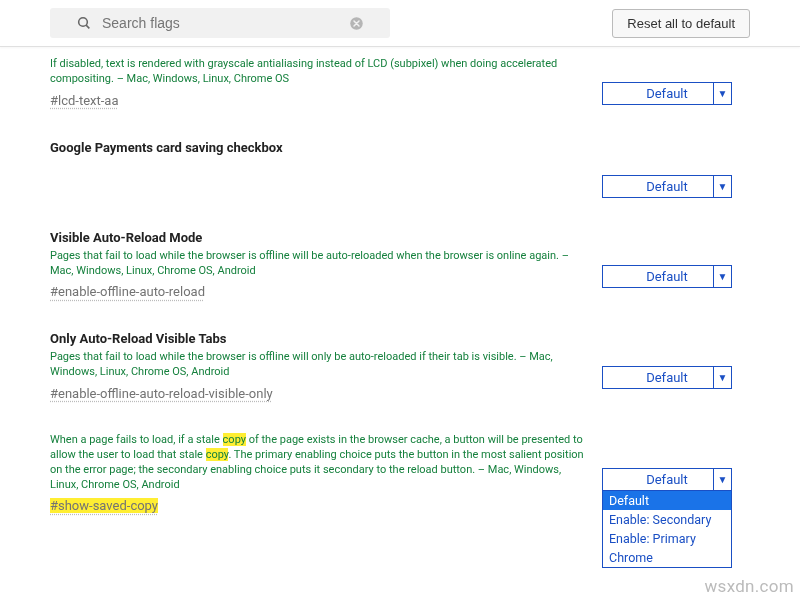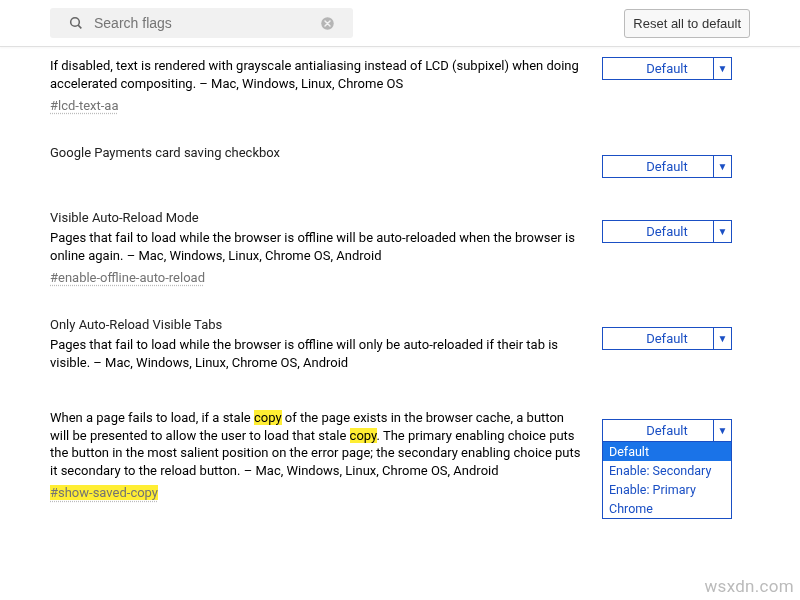--- a/index.html
+++ b/index.html
@@ -17,81 +17,82 @@
     padding: 8px 50px 8px 50px;
     border-bottom: 1px solid #e0e0e0;
     box-shadow: 0 1px 2px rgba(0,0,0,0.04);
     gap: 160px;
   }
   .search-box {
     display: flex;
     align-items: center;
     background: #f1f1f1;
     border-radius: 3px;
-    padding: 6px 18px;
-    width: 303px;
+    padding: 6px 26px;
+    width: 340px;
   }
   .search-box input {
     border: none;
     background: transparent;
     outline: none;
     font-size: 14px;
     color: #555;
     flex: 1;
     margin-left: 8px;
   }
   .search-box .clear {
     color: #999;
     cursor: pointer;
   }
   .icon-svg { display: block; }
   .reset-btn {
     background: #f8f8f8;
     border: 1px solid #bbb;
     border-radius: 3px;
-    padding: 6px 8px;
+    padding: 6px 14px;
     font-size: 13px;
     color: #333;
     cursor: pointer;
     margin-left:auto;
   }
   .content {
     padding: 10px 50px 20px 50px;
   }
   .flag {
     display: flex;
     align-items: flex-start;
     padding: 14px 0 18px 0;
   }
   .flag-main { flex: 1; padding-right: 18px; }
   .flag-title {
-    font-weight: 400;
+    font-weight: 700;
     color: #222;
     margin-bottom: 4px;
     font-size: 13px;
   }
   .flag-desc {
-    color: #000000;
-    font-size: 13px;
+    color: #15803d;
+    font-size: 11px;
     line-height: 1.35;
     margin-bottom: 6px;
   }
   .flag-hash {
     color: #737373;
     font-size: 13px;
     text-decoration: underline dotted #bbb;
     text-underline-offset: 3px;
     display: inline-block;
   }
   .hl-y { background: #ffee33; }
   .hl-o { background: #ff9a33; }
   .flag-ctrl {
     width: 148px;
     padding-top: 10px;
     position: relative;
+    margin-top: 25px;
   }
   .select {
     border: 1px solid #1a4fc4;
     color: #1a4fc4;
     font-size: 13px;
     padding: 3px 6px;
     width: 130px;
     background: #fff;
     display: flex;
     align-items: center;
@@ -201,20 +202,21 @@
         <span class="select-label">Default</span>
         <span class="caret">▼</span>
       </div>
     </div>
   </div>
 
   <div class="flag">
     <div class="flag-main">
       <div class="flag-title">Only Auto-Reload Visible Tabs</div>
       <div class="flag-desc">Pages that fail to load while the browser is offline will only be auto-reloaded if their tab is visible.  – Mac, Windows, Linux, Chrome OS, Android</div>
+      <span class="flag-hash">#enable-offline-auto-reload-visible-only</span>
     </div>
     <div class="flag-ctrl">
       <div class="select">
         <span class="select-label">Default</span>
         <span class="caret">▼</span>
       </div>
     </div>
   </div>
 
   <div class="flag">

